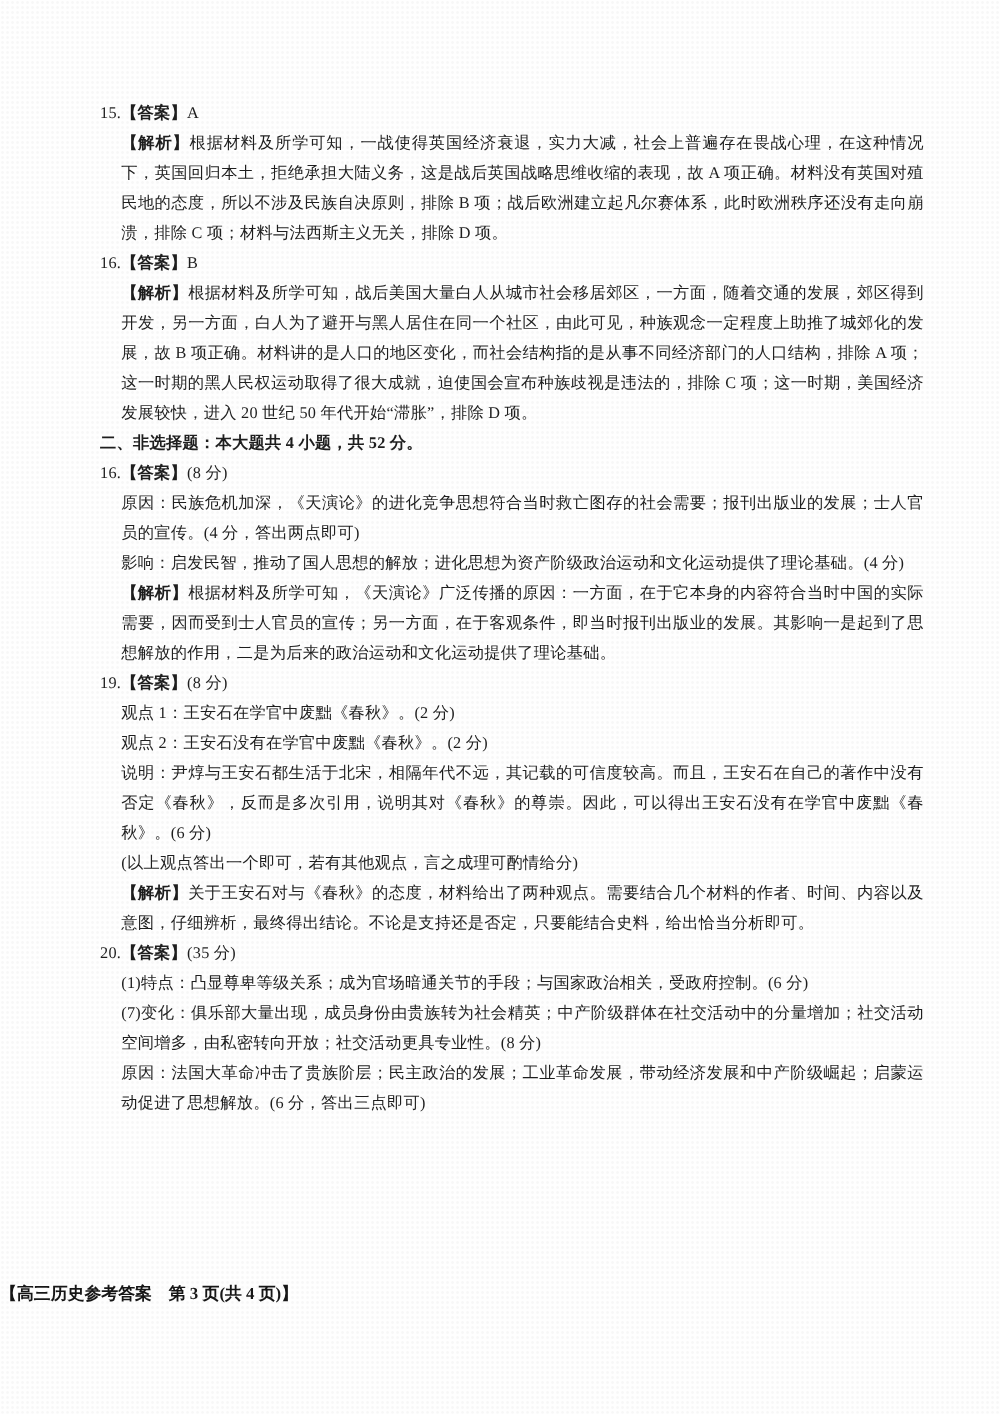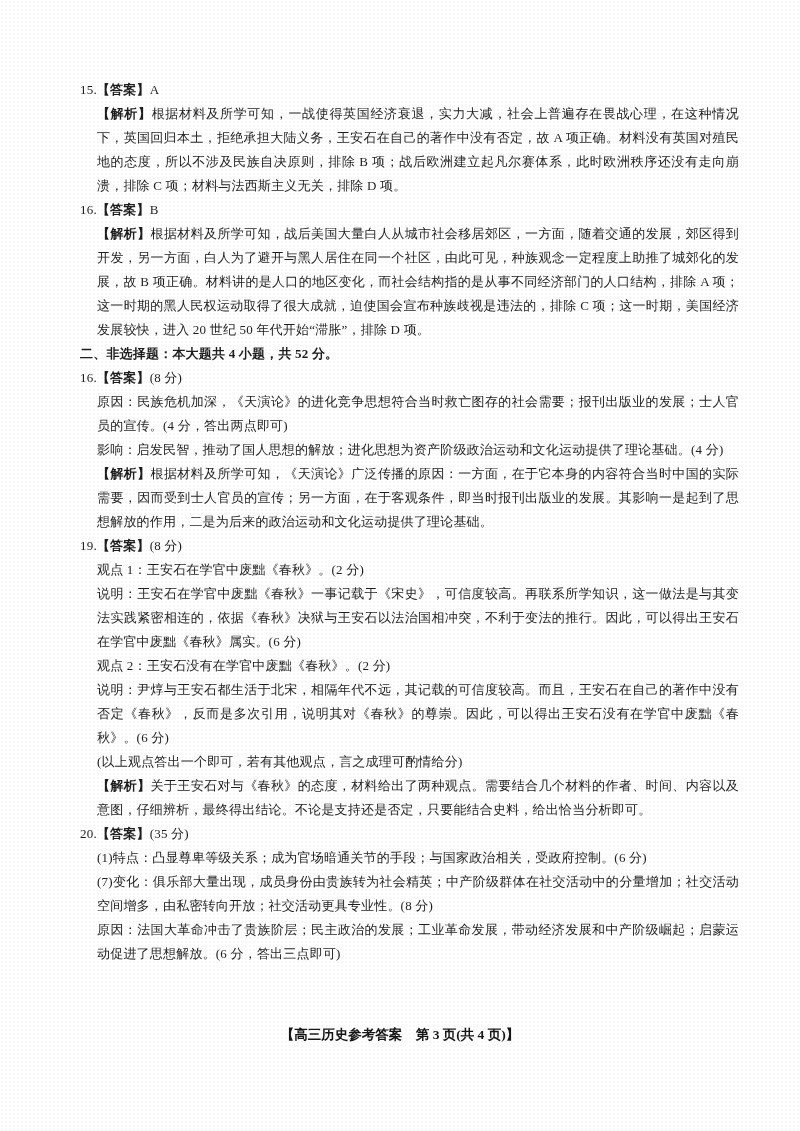--- a/index.html
+++ b/index.html
@@ -35,44 +35,43 @@
   .content p.answer-line,
   .content p.section {
     text-indent: -17px;
     text-align: left;
   }
   .content p.section { font-weight: 700; }
   .bold { font-weight: 700; }
   .footer {
     position: absolute;
     left: 0; right: 0; top: 1023px;
-    text-align: center;
+    text-align: left;
     font-size: 13.5px;
     line-height: 24px;
     font-weight: 700;
     color: #161616;
   }
 </style>
 </head>
 <body>
 
 <div class="page">
   <main class="content">
       <p class="answer-line"><span>15.</span><span class="bold">【答案】</span><span>A</span></p>
-      <p class="analysis"><span class="bold">【解析】</span><span>根据材料及所学可知，一战使得英国经济衰退，实力大减，社会上普遍存在畏战心理，在这种情况下，英国回归本土，拒绝承担大陆义务，王安石在自己的著作中没有否定，故 A 项正确。材料没有英国对殖民地的态度，所以不涉及民族自决原则，排除 B 项；战后欧洲建立起凡尔赛体系，此时欧洲秩序还没有走向崩溃，排除 C 项；材料与法西斯主义无关，排除 D 项。</span></p>
+      <p class="analysis"><span class="bold">【解析】</span><span>根据材料及所学可知，一战使得英国经济衰退，实力大减，社会上普遍存在畏战心理，在这种情况下，英国回归本土，拒绝承担大陆义务，这是战后英国战略思维收缩的表现，故 A 项正确。材料没有英国对殖民地的态度，所以不涉及民族自决原则，排除 B 项；战后欧洲建立起凡尔赛体系，此时欧洲秩序还没有走向崩溃，排除 C 项；材料与法西斯主义无关，排除 D 项。</span></p>
       <p class="answer-line"><span>16.</span><span class="bold">【答案】</span><span>B</span></p>
       <p class="analysis"><span class="bold">【解析】</span><span>根据材料及所学可知，战后美国大量白人从城市社会移居郊区，一方面，随着交通的发展，郊区得到开发，另一方面，白人为了避开与黑人居住在同一个社区，由此可见，种族观念一定程度上助推了城郊化的发展，故 B 项正确。材料讲的是人口的地区变化，而社会结构指的是从事不同经济部门的人口结构，排除 A 项；这一时期的黑人民权运动取得了很大成就，迫使国会宣布种族歧视是违法的，排除 C 项；这一时期，美国经济发展较快，进入 20 世纪 50 年代开始“滞胀”，排除 D 项。</span></p>
       <p class="section">二、非选择题：本大题共 4 小题，共 52 分。</p>
       <p class="answer-line"><span>16.</span><span class="bold">【答案】</span><span>(8 分)</span></p>
       <p class="para">原因：民族危机加深，《天演论》的进化竞争思想符合当时救亡图存的社会需要；报刊出版业的发展；士人官员的宣传。(4 分，答出两点即可)</p>
       <p class="para">影响：启发民智，推动了国人思想的解放；进化思想为资产阶级政治运动和文化运动提供了理论基础。(4 分)</p>
       <p class="analysis"><span class="bold">【解析】</span><span>根据材料及所学可知，《天演论》广泛传播的原因：一方面，在于它本身的内容符合当时中国的实际需要，因而受到士人官员的宣传；另一方面，在于客观条件，即当时报刊出版业的发展。其影响一是起到了思想解放的作用，二是为后来的政治运动和文化运动提供了理论基础。</span></p>
       <p class="answer-line"><span>19.</span><span class="bold">【答案】</span><span>(8 分)</span></p>
       <p class="para">观点 1：王安石在学官中废黜《春秋》。(2 分)</p>
-      <p class="para">说明：王安石在学官中废黜《春秋》一事记载于《宋史》，可信度较高。再联系所学知识，这一做法是与其变法实践紧密相连的，依据《春秋》决狱与王安石以法治国相冲突，不利于变法的推行。因此，可以得出王安石在学官中废黜《春秋》属实。(6 分)</p>
       <p class="para">观点 2：王安石没有在学官中废黜《春秋》。(2 分)</p>
       <p class="para">说明：尹焞与王安石都生活于北宋，相隔年代不远，其记载的可信度较高。而且，王安石在自己的著作中没有否定《春秋》，反而是多次引用，说明其对《春秋》的尊崇。因此，可以得出王安石没有在学官中废黜《春秋》。(6 分)</p>
       <p class="para">(以上观点答出一个即可，若有其他观点，言之成理可酌情给分)</p>
       <p class="analysis"><span class="bold">【解析】</span><span>关于王安石对与《春秋》的态度，材料给出了两种观点。需要结合几个材料的作者、时间、内容以及意图，仔细辨析，最终得出结论。不论是支持还是否定，只要能结合史料，给出恰当分析即可。</span></p>
       <p class="answer-line"><span>20.</span><span class="bold">【答案】</span><span>(35 分)</span></p>
       <p class="para">(1)特点：凸显尊卑等级关系；成为官场暗通关节的手段；与国家政治相关，受政府控制。(6 分)</p>
       <p class="para">(7)变化：俱乐部大量出现，成员身份由贵族转为社会精英；中产阶级群体在社交活动中的分量增加；社交活动空间增多，由私密转向开放；社交活动更具专业性。(8 分)</p>
       <p class="para">原因：法国大革命冲击了贵族阶层；民主政治的发展；工业革命发展，带动经济发展和中产阶级崛起；启蒙运动促进了思想解放。(6 分，答出三点即可)</p>
     </main>
   <div class="footer">

